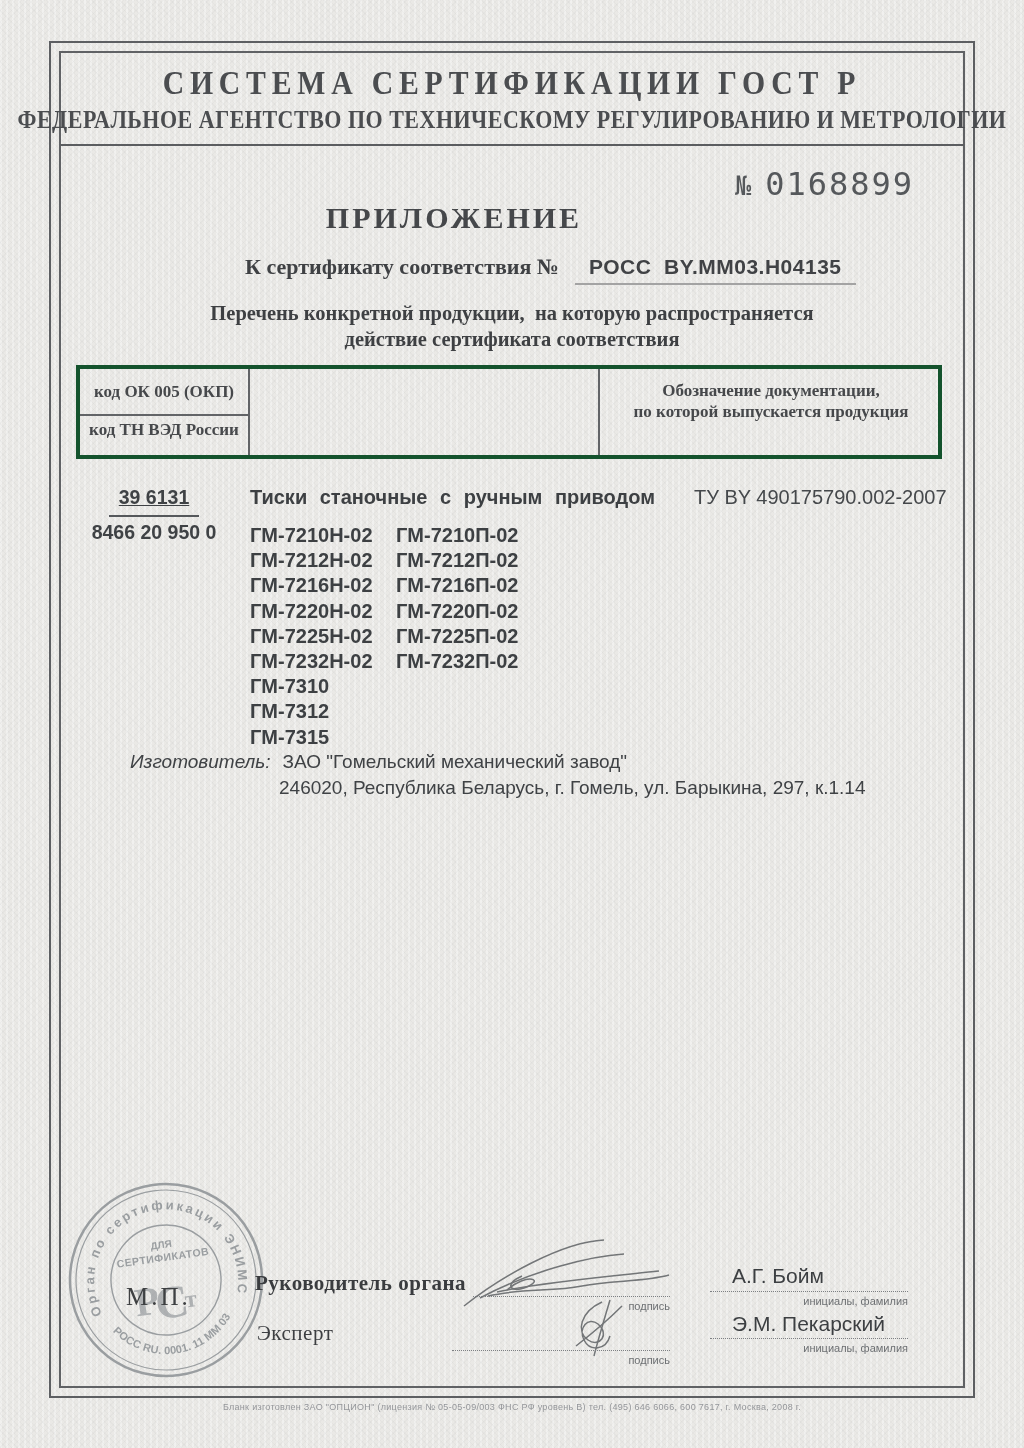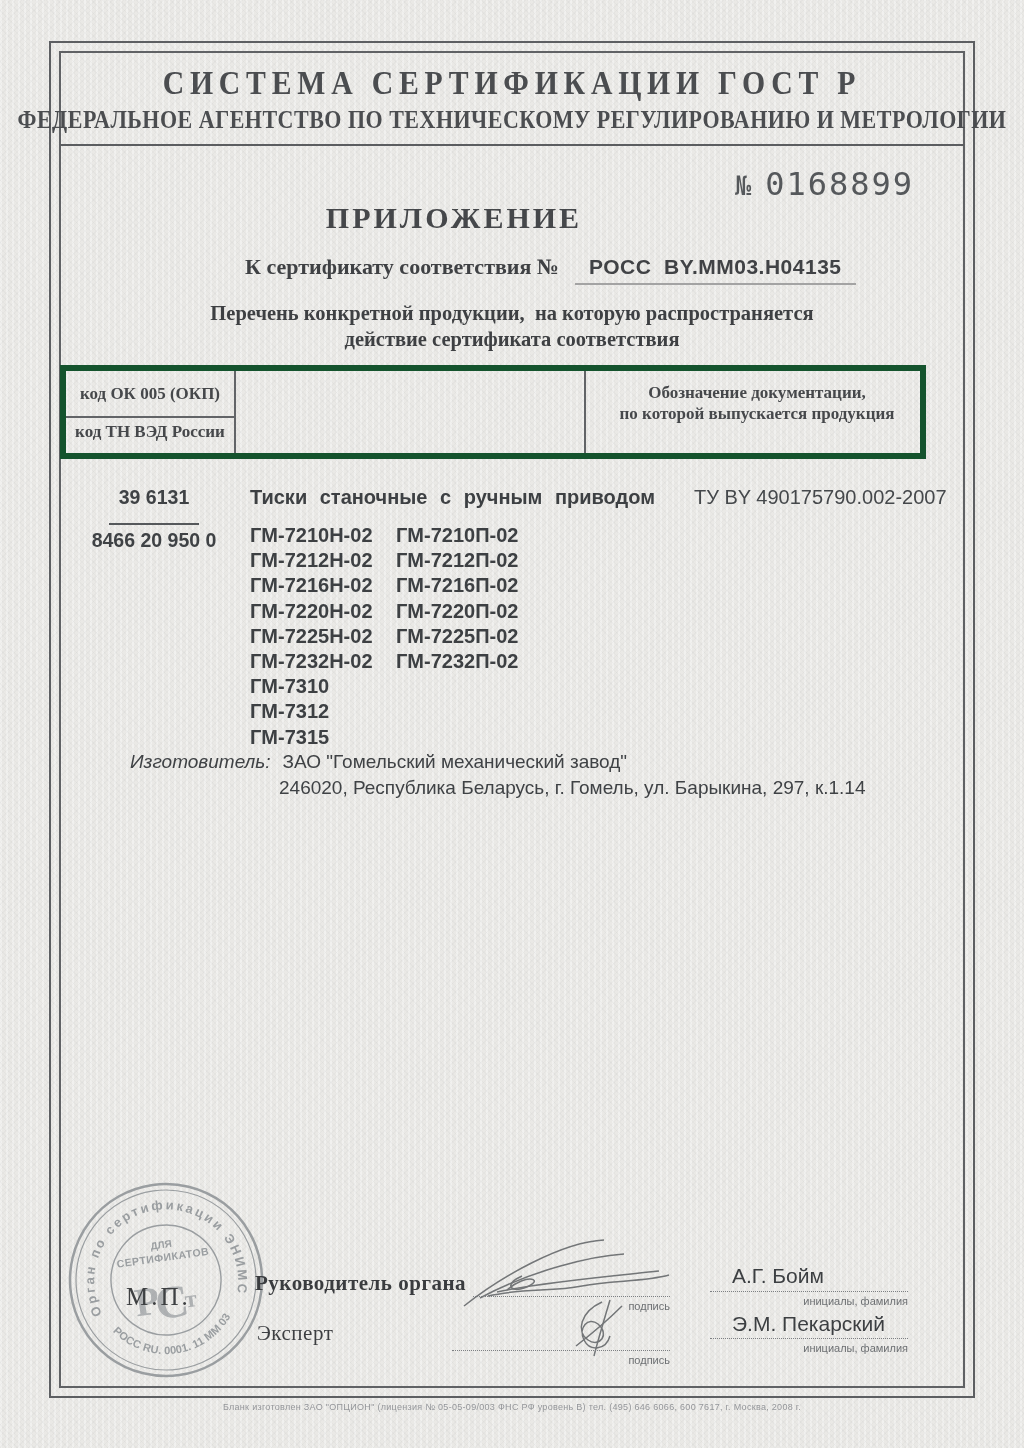--- a/index.html
+++ b/index.html
@@ -42,33 +42,33 @@
   .cert-line { left:245px; top:254px; display:flex; align-items:baseline; white-space:nowrap; }
   .cert-line .lbl { font-weight:bold; font-size:22px; color:#3f4144; }
   .cert-line .num {
     font-family:"Liberation Sans", sans-serif; font-weight:bold; font-size:21px;
     color:#404245; margin-left:16px; padding:0 14px 4px 14px;
     border-bottom:2px solid #a3a3a3; letter-spacing:0.5px;
   }
   .intro { left:0; top:300px; width:1024px; text-align:center;
     font-weight:bold; font-size:20.5px; line-height:26px; color:#3e4043; }
 
-  .tbl { left:60px; top:365px; width:866px; height:94px; border:6px solid #14532d; }
+  .tbl { left:76px; top:365px; width:866px; height:94px; border:4px solid #14532d; }
   .tbl .v1 { left:168px; top:0; width:2px; height:100%; background:#626467; }
   .tbl .v2 { left:518px; top:0; width:2px; height:100%; background:#626467; }
   .tbl .hsplit { left:0; top:45px; width:168px; height:2px; background:#626467; }
   .tbl .cell { display:flex; align-items:center; justify-content:center; text-align:center;
     font-weight:bold; font-size:17px; line-height:21px; color:#46484b; }
   .c1a { left:0; top:0; width:168px; height:45px; }
   .c1b { left:0; top:47px; width:168px; height:26px; }
   .c2  { left:170px; top:0; width:348px; height:90px; }
   .c3  { left:520px; top:0; width:342px; height:64px; }
   .codes { left:84px; top:486px; width:140px; text-align:center;
     font-family:"Liberation Sans", sans-serif; font-weight:bold; font-size:19.5px; color:#3f4245; }
-  .codes .okp { display:inline-block; padding:0 10px 14px 10px; border-bottom:2px solid #55585b; }
+  .codes .okp { display:inline-block; padding:0 10px 6px 10px; border-bottom:2px solid #55585b;text-decoration:underline; }
   .codes .tnved { padding-top:4px; white-space:nowrap; }
   .prod-name { left:250px; top:486px; font-family:"Liberation Sans", sans-serif;
     font-weight:bold; font-size:20px; word-spacing:7px; color:#3d4043; }
   .prod-doc { left:694px; top:486px; font-family:Liberation Sans, sans-serif;
     font-size:20px; color:#45484b; }
   .models { left:250px; top:524px; font-family:"Liberation Sans", sans-serif;
     font-weight:bold; font-size:20px; color:#3d4043; }
   .models .mrow { height:25.2px; white-space:nowrap; }
   .models .mcell { display:inline-block; min-width:146px; }
   .manu { left:130px; top:751px; font-family:"Liberation Sans", sans-serif; font-size:19px;

